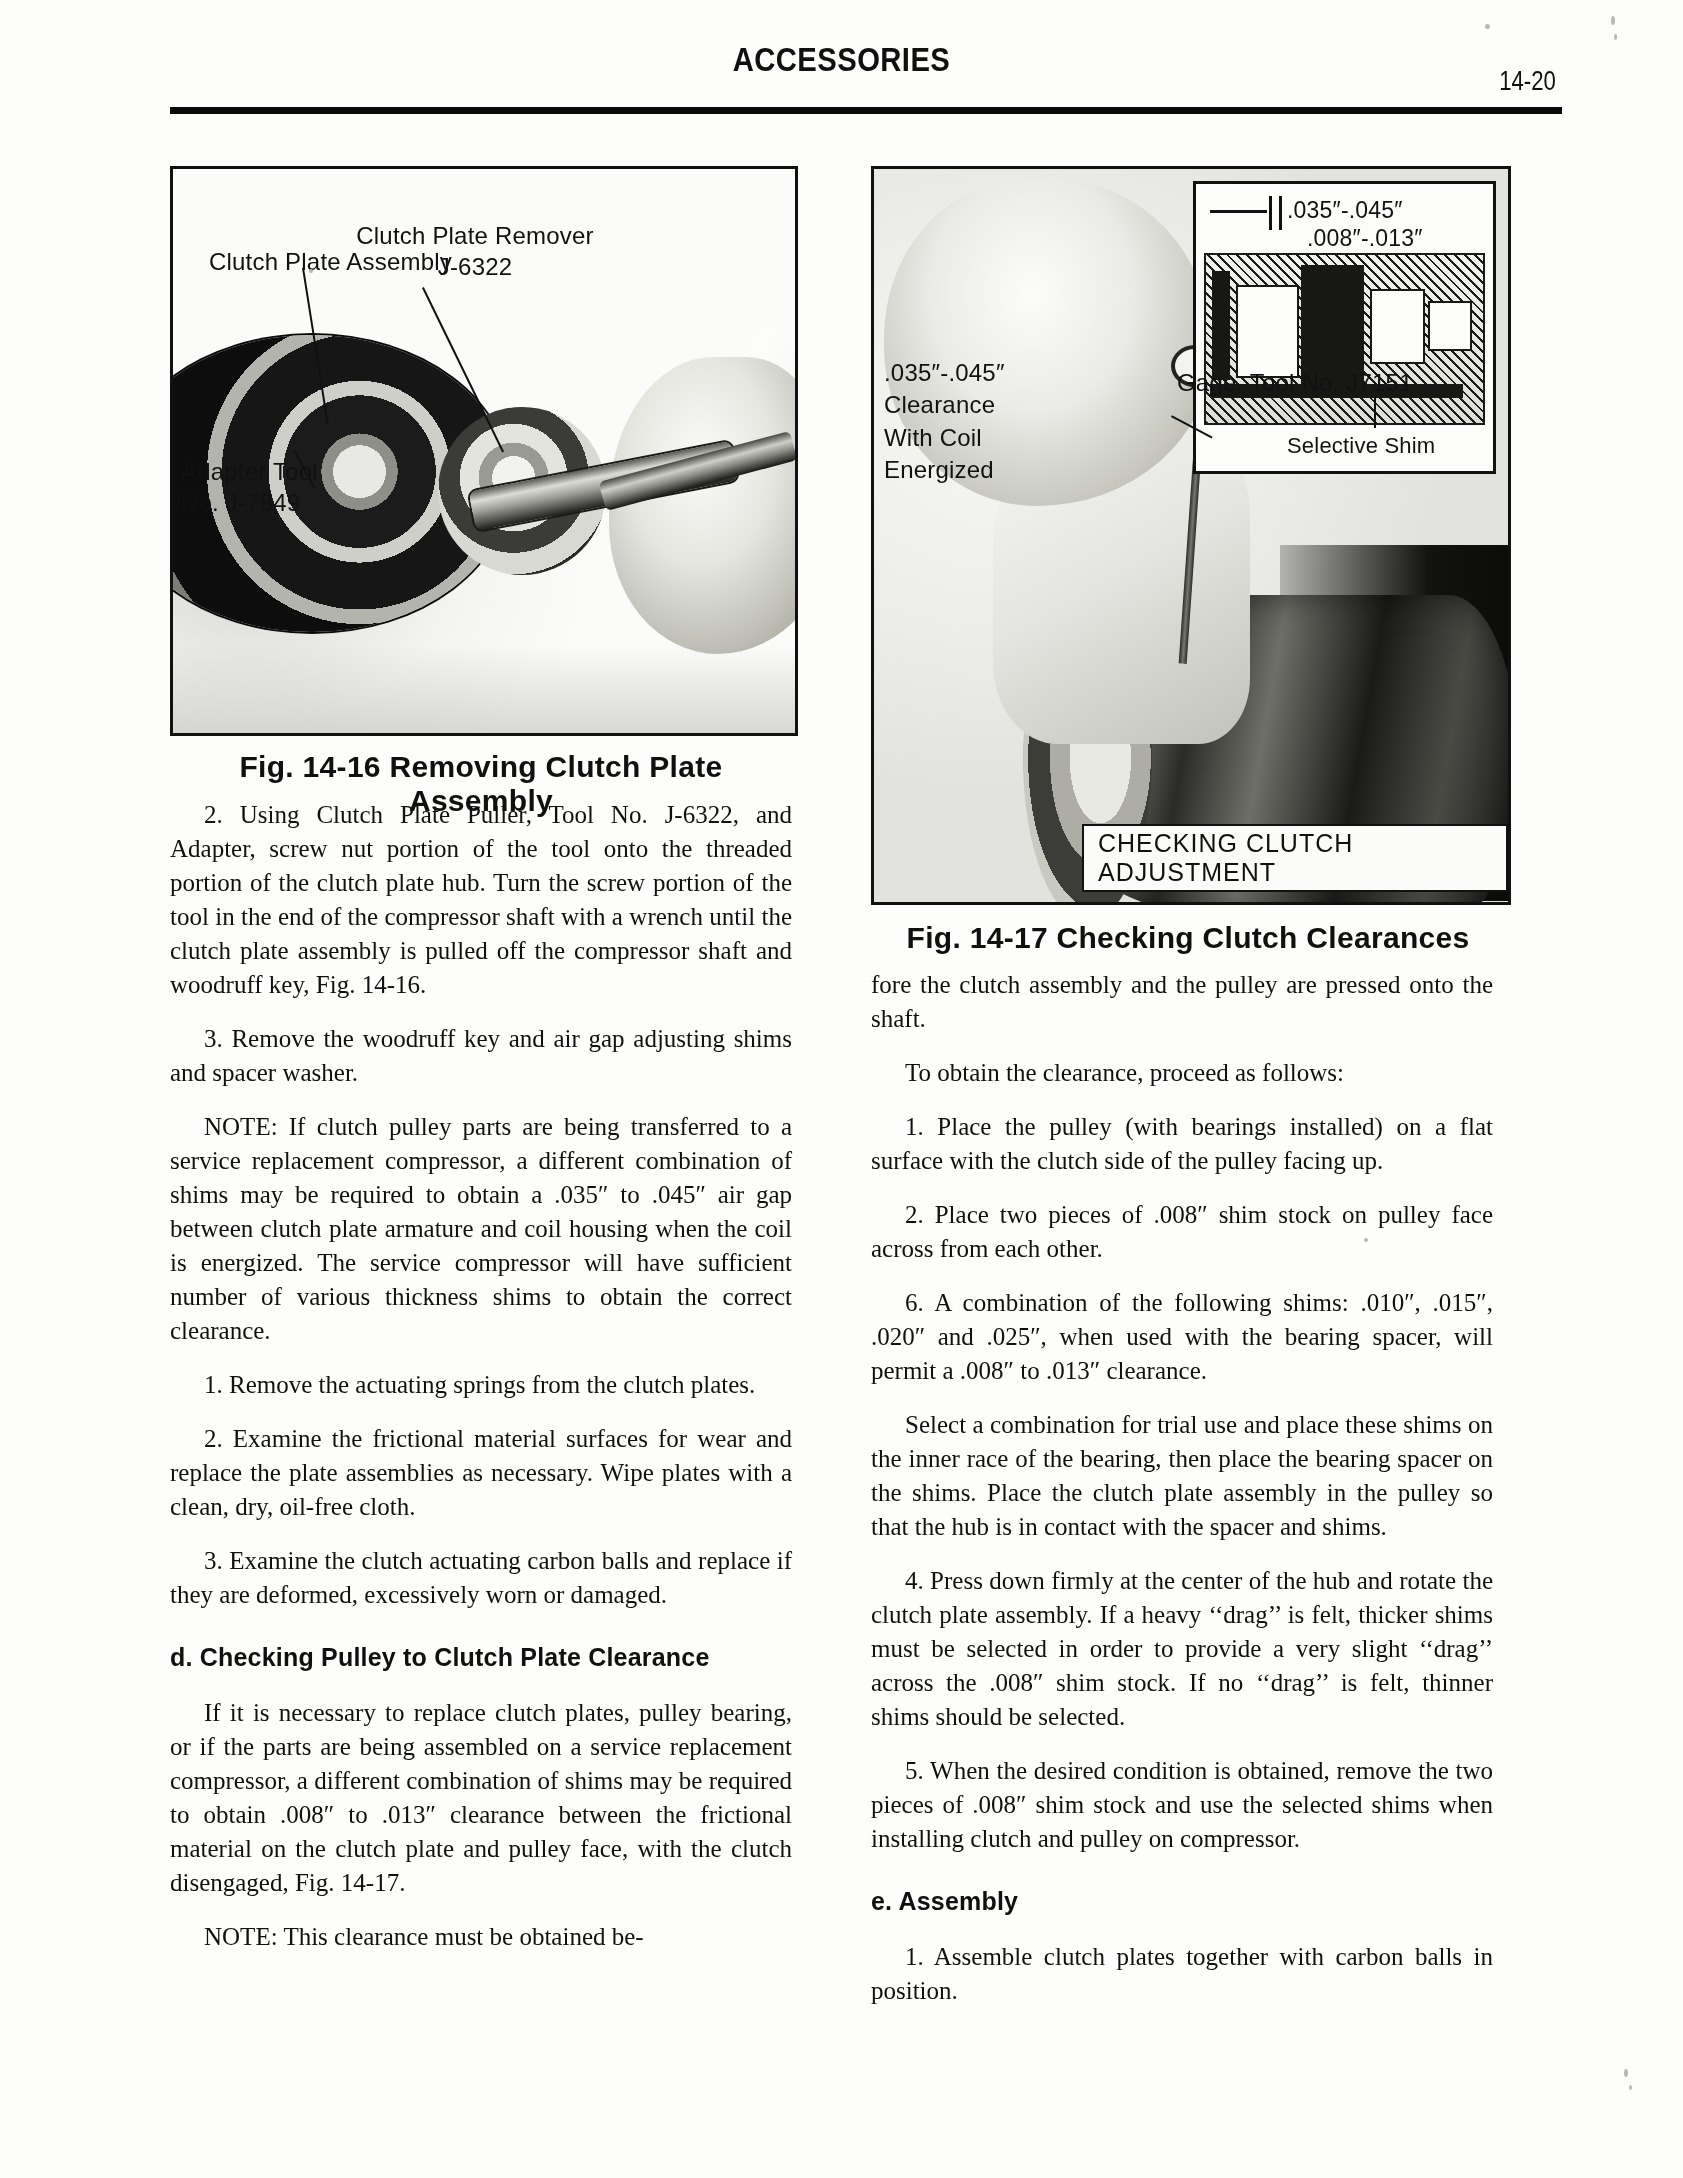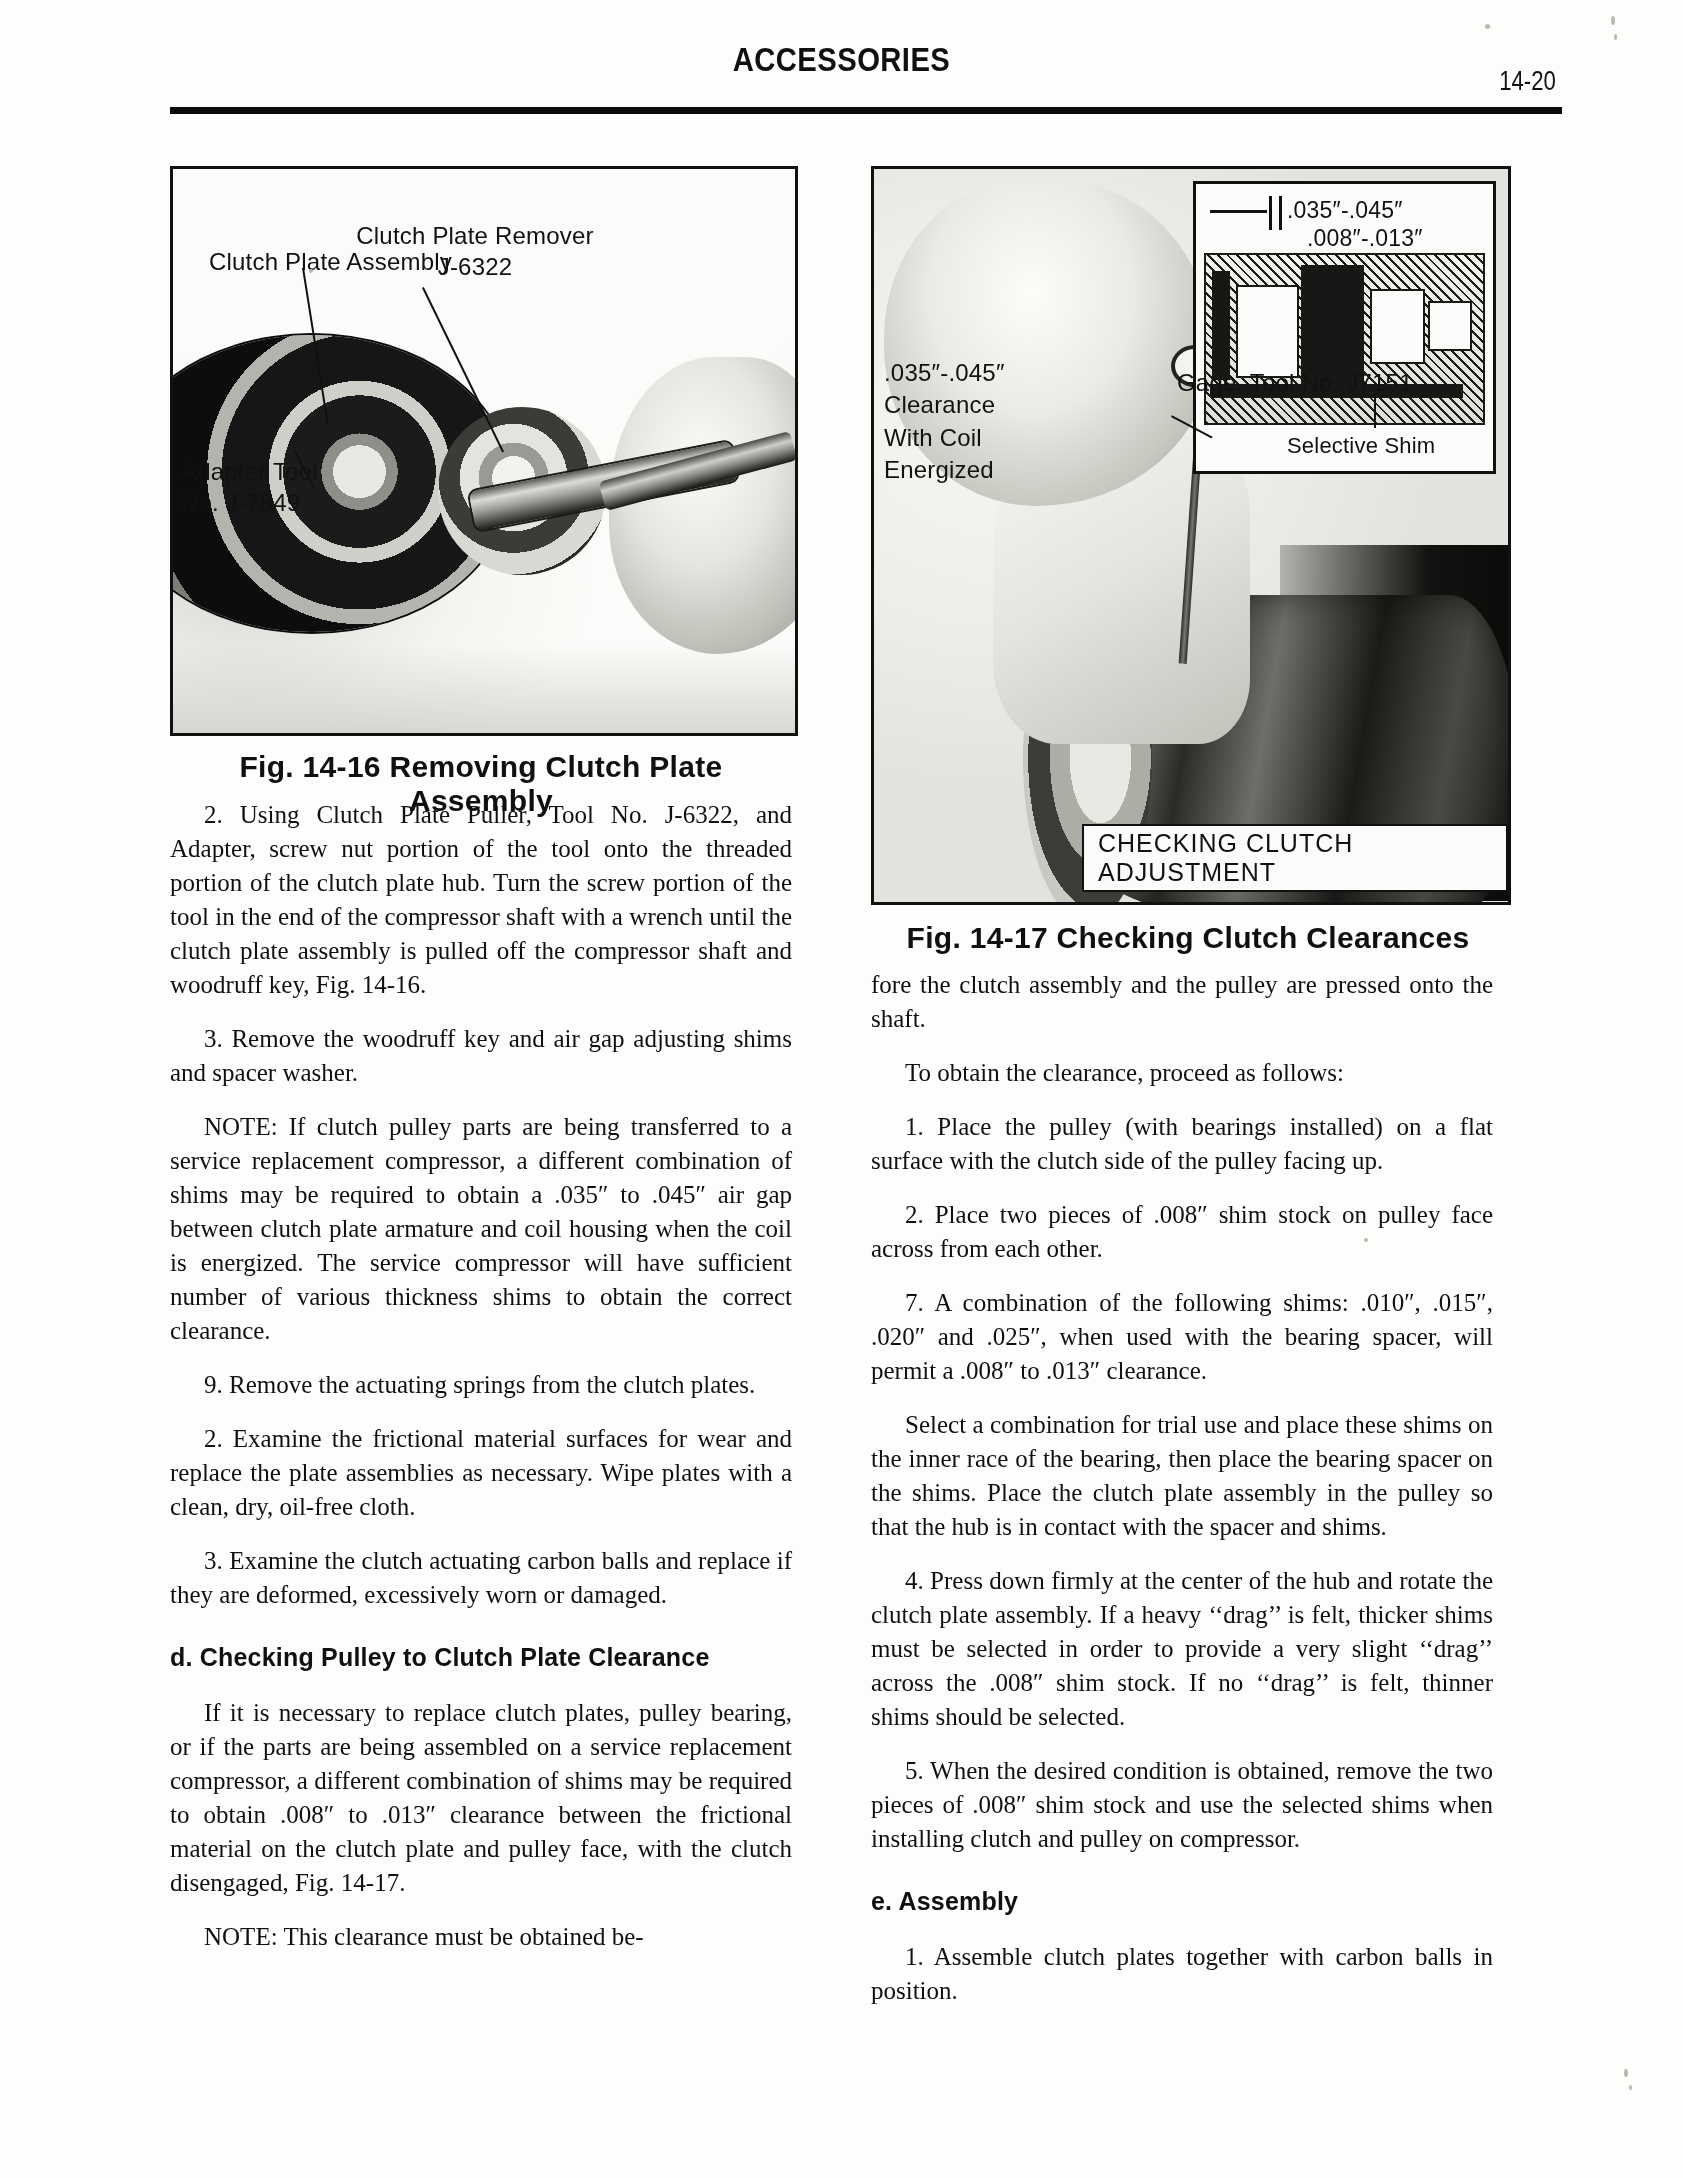--- a/index.html
+++ b/index.html
@@ -369,36 +369,36 @@
     <div class="banner" style="left:208px; bottom:10px;">CHECKING CLUTCH ADJUSTMENT</div>
   </div>
   <div class="fig-caption" id="cap-17">Fig. 14-17   Checking Clutch Clearances</div>
 
   <div class="col" id="col-left">
     <p class="indent">2. Using Clutch Plate Puller, Tool No. J-6322, and Adapter, screw nut portion of the tool onto the threaded portion of the clutch plate hub. Turn the screw portion of the tool in the end of the compressor shaft with a wrench until the clutch plate assembly is pulled off the compressor shaft and woodruff key, Fig. 14-16.</p>
     <p class="indent">3. Remove the woodruff key and air gap adjusting shims and spacer washer.</p>
     <p class="note">NOTE: If clutch pulley parts are being transferred to a service replacement compressor, a different combination of shims may be required to obtain a .035″ to .045″ air gap between clutch plate armature and coil housing when the coil is energized. The service compressor will have sufficient number of various thickness shims to obtain the correct clearance.</p>
 
 
-    <p class="indent">9. Remove the actuating springs from the clutch plates.</p>
+    <p class="indent">1. Remove the actuating springs from the clutch plates.</p>
     <p class="indent">2. Examine the frictional material surfaces for wear and replace the plate assemblies as necessary. Wipe plates with a clean, dry, oil-free cloth.</p>
     <p class="indent">3. Examine the clutch actuating carbon balls and replace if they are deformed, excessively worn or damaged.</p>
 
     <h3>d.  Checking Pulley to Clutch Plate Clearance</h3>
 
     <p class="indent">If it is necessary to replace clutch plates, pulley bearing, or if the parts are being assembled on a service replacement compressor, a different combination of shims may be required to obtain .008″ to .013″ clearance between the frictional material on the clutch plate and pulley face, with the clutch disengaged, Fig. 14-17.</p>
     <p class="note">NOTE:  This clearance must be obtained be-</p>
   </div>
 
   <div class="col" id="col-right">
     <p>fore the clutch assembly and the pulley are pressed onto the shaft.</p>
     <p class="indent">To obtain the clearance, proceed as follows:</p>
     <p class="indent">1. Place the pulley (with bearings installed) on a flat surface with the clutch side of the pulley facing up.</p>
     <p class="indent">2. Place two pieces of .008″ shim stock on pulley face across from each other.</p>
-    <p class="indent">7. A combination of the following shims: .010″, .015″, .020″ and .025″, when used with the bearing spacer, will permit a .008″ to .013″ clearance.</p>
+    <p class="indent">6. A combination of the following shims: .010″, .015″, .020″ and .025″, when used with the bearing spacer, will permit a .008″ to .013″ clearance.</p>
     <p class="indent">Select a combination for trial use and place these shims on the inner race of the bearing, then place the bearing spacer on the shims. Place the clutch plate assembly in the pulley so that the hub is in contact with the spacer and shims.</p>
     <p class="indent">4. Press down firmly at the center of the hub and rotate the clutch plate assembly. If a heavy ‘‘drag’’ is felt, thicker shims must be selected in order to provide a very slight ‘‘drag’’ across the .008″ shim stock. If no ‘‘drag’’ is felt, thinner shims should be selected.</p>
     <p class="indent">5. When the desired condition is obtained, remove the two pieces of .008″ shim stock and use the selected shims when installing clutch and pulley on compressor.</p>
 
     <h3>e.  Assembly</h3>
 
     <p class="indent">1. Assemble clutch plates together with carbon balls in position.</p>
   </div>
 
   <div class="speck" style="left:1485px; top:24px; width:5px; height:5px;"></div>

